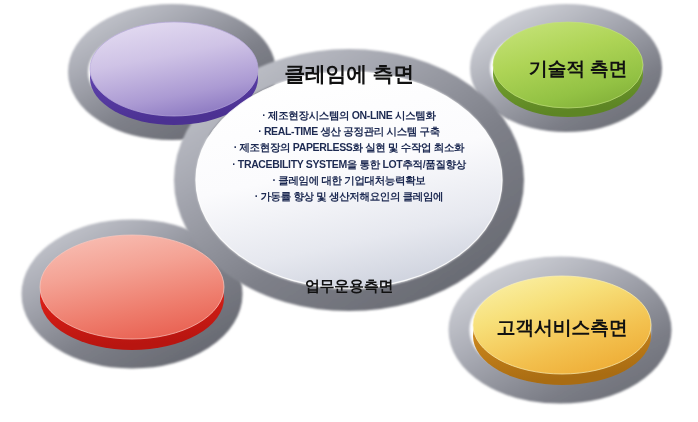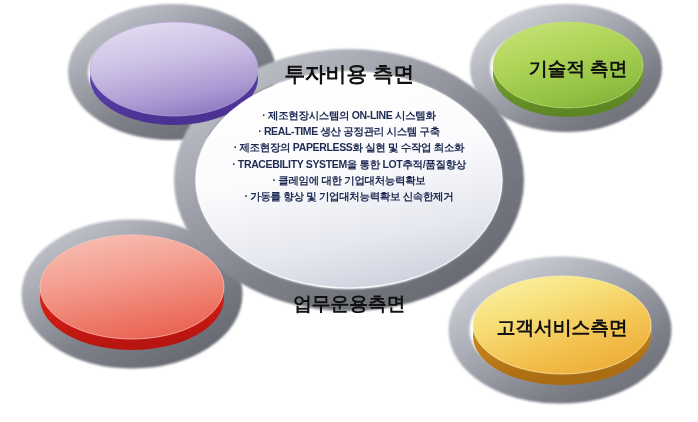--- a/index.html
+++ b/index.html
@@ -179,37 +179,37 @@
       <ellipse cx="562" cy="325" rx="89" ry="49" fill="none" stroke="#fbf0b4" stroke-width="1" opacity="0.7"></ellipse>
     </g>
 
     <g>
       <ellipse cx="349" cy="180" rx="153" ry="108" fill="url(#gWhite)"></ellipse>
       <ellipse cx="349" cy="180" rx="153" ry="108" fill="none" stroke="#ffffff" stroke-width="1.2" opacity="0.85"></ellipse>
     </g>
   </svg>
 
   <div class="node-label" style="top:60px; font-size:21px;">
-    <span style="display:inline-block; width:348px;">투자비용 측면</span>
+    <span style="display:inline-block; width:348px;">클레임에 측면</span>
   </div>
 
   <div class="node-label" style="top:56px; font-size:19px;margin-left:11px;">
     <span style="display:inline-block; width:698px; text-align:center; padding-left:436px; box-sizing:border-box;">기술적 측면</span>
   </div>
 
-  <div class="node-label" style="top:291px; font-size:19px;text-align:center;">
+  <div class="node-label" style="top:277px; font-size:15px;text-align:center;">
     <span style="display:inline-block; width:264px;">업무운용측면</span>
   </div>
 
   <div class="node-label" style="top:315px; font-size:19px;">
     <span style="display:inline-block; width:628px; text-align:center; padding-left:426px; box-sizing:border-box;">고객서비스측면</span>
   </div>
 
   <div class="center-text" style="top:107px;">
     <span class="ln">· 제조현장시스템의 ON-LINE 시스템화</span>
     <span class="ln">· REAL-TIME 생산 공정관리 시스템 구축</span>
     <span class="ln">· 제조현장의 PAPERLESS화 실현 및 수작업 최소화</span>
     <span class="ln">· TRACEBILITY SYSTEM을 통한 LOT추적/품질향상</span>
     <span class="ln">· 클레임에 대한 기업대처능력확보</span>
-    <span class="ln">· 가동률 향상 및 기업대처능력확보 신속한제거</span>
+    <span class="ln">· 가동률 향상 및 생산저해요인의 클레임에</span>
   </div>
 
 </div>
 
 </body></html>

